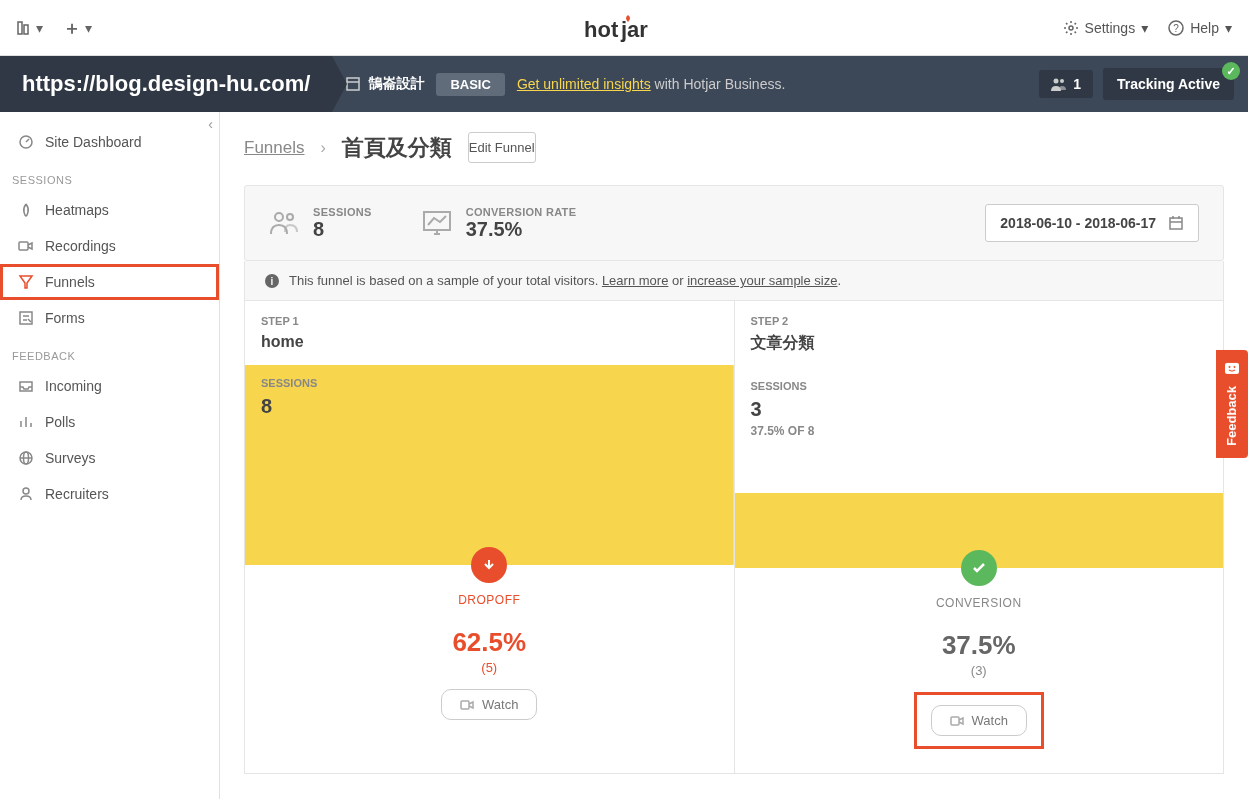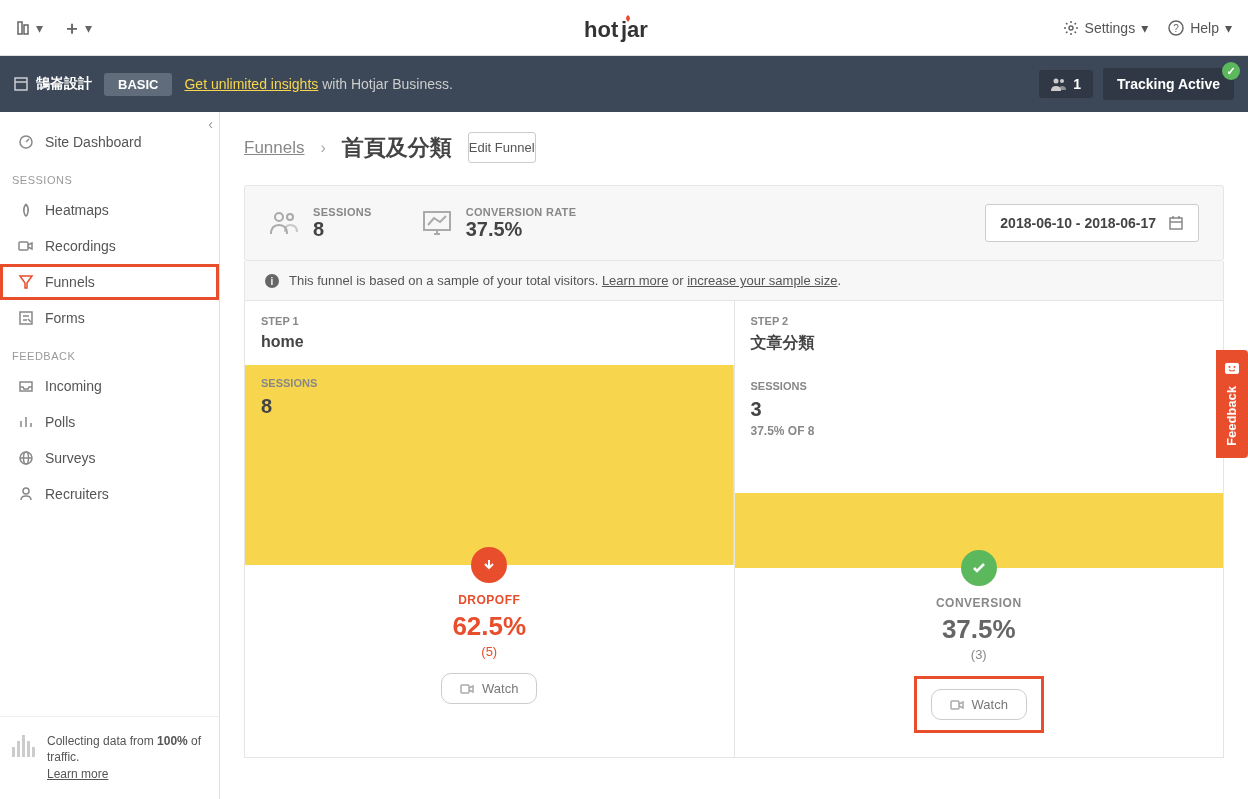--- a/index.html
+++ b/index.html
@@ -74,21 +74,21 @@
 .sessions-area { position: relative; height: 200px; overflow: visible; }
 .sess-label { position: absolute; top: 12px; left: 16px; font-size: 11px; color: #888; font-weight: bold; z-index: 2; }
 .sess-value { position: absolute; top: 30px; left: 16px; font-size: 20px; font-weight: bold; color: #444; z-index: 2; }
 .sess-sub { position: absolute; top: 56px; left: 16px; font-size: 12px; color: #888; font-weight: bold; z-index: 2; }
 .funnel-svg { position: absolute; inset: 0; width: 100%; height: 100%; }
 .funnel-shape { fill: #f7d64e; }
 .result-area { text-align: center; padding: 0 16px 24px; position: relative; }
 .result-circle { width: 36px; height: 36px; border-radius: 50%; display: flex; align-items: center; justify-content: center; margin: -18px auto 10px; color: #fff; position: relative; z-index: 3; }
 .result-circle.red { background: #e84e2c; }
 .result-circle.green { background: #5cb85c; }
-.result-label { font-size: 12px; font-weight: bold; letter-spacing: 0.5px; margin-bottom: 4px; }
+.result-label { font-size: 12px; font-weight: normal; letter-spacing: 0.5px; margin-bottom: 20px; }
 .result-label.red { color: #e84e2c; }
 .result-label.gray { color: #888; }
 .result-value { font-size: 26px; font-weight: bold; margin-bottom: 2px; }
 .result-value.red { color: #e84e2c; }
 .result-value.gray { color: #666; }
 .result-count { color: #888; font-size: 13px; margin-bottom: 14px; }
 .result-count.red { color: #e84e2c; }
 .watch-btn { border: 1px solid #ccc; background: #fff; padding: 7px 18px; border-radius: 10px; color: #777; display: inline-flex; align-items: center; gap: 8px; cursor: pointer; font-size: 13px; }
 .watch-wrap.highlight { display: inline-block; border: 3px solid #e84e2c; padding: 10px 14px; }
 
@@ -135,20 +135,21 @@
           <circle cx="8" cy="8" r="7"></circle>
           <text x="8" y="12" text-anchor="middle" font-size="10" fill="#666" stroke="none">?</text>
         </svg>
       <span>Help</span>
       <span>▾</span>
     </div>
   </div>
 </div>
 
 <div class="header-dark">
+  <div class="url-box">https://blog.design-hu.com/</div>
   <div class="header-center">
     <div class="site-name">
       <svg width="14" height="14" viewBox="0 0 14 14" fill="none" stroke="#ccc" stroke-width="1.5">
           <rect x="1" y="1" width="12" height="12"></rect>
           <line x1="1" y1="5" x2="13" y2="5"></line>
         </svg>
       <span>鵠崙設計</span>
     </div>
     <span class="badge-basic">BASIC</span>
     <span>
@@ -256,33 +257,20 @@
     <div class="nav-item">
       <span class="nav-icon">
         <svg width="16" height="16" viewBox="0 0 16 16" fill="none" stroke="currentColor" stroke-width="1.5">
             <circle cx="8" cy="5" r="3"></circle>
             <path d="M3 14 Q3 10 8 10 Q13 10 13 14"></path>
           </svg>
       </span>
       <span>Recruiters</span>
     </div>
 
-    <div class="sidebar-footer">
-      <div class="bar-icon">
-        <span style="height:10px"></span>
-          <span style="height:16px"></span>
-          <span style="height:22px"></span>
-          <span style="height:16px"></span>
-          <span style="height:10px"></span>
-      </div>
-      <div class="footer-text">
-        <span>Collecting data from </span><b>100%</b><span> of traffic.</span><br>
-        <a href="#">Learn more</a>
-      </div>
-    </div>
   </div>
 
   <div class="content">
     <div class="breadcrumb-row">
       <a href="#" class="bc-link">Funnels</a>
       <span class="bc-sep">›</span>
       <span class="bc-title">首頁及分類</span>
       <button class="btn-outline">Edit Funnel</button>
     </div>
 

